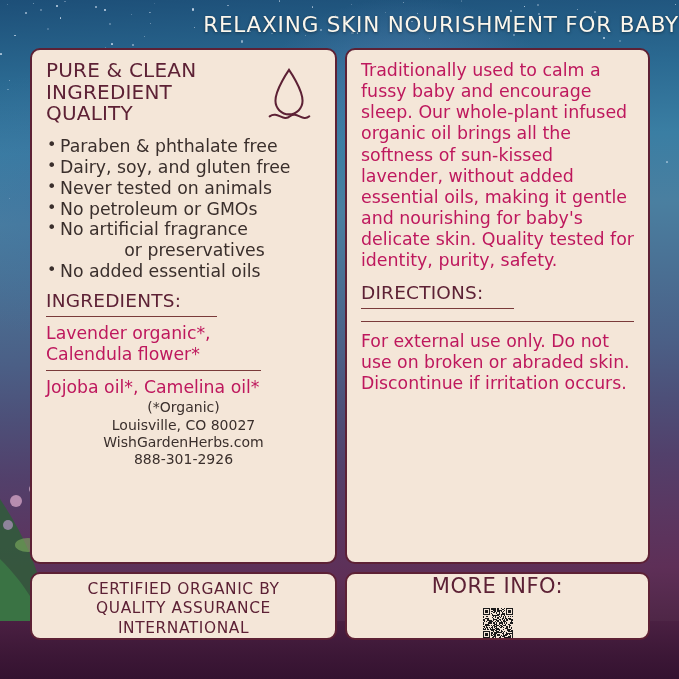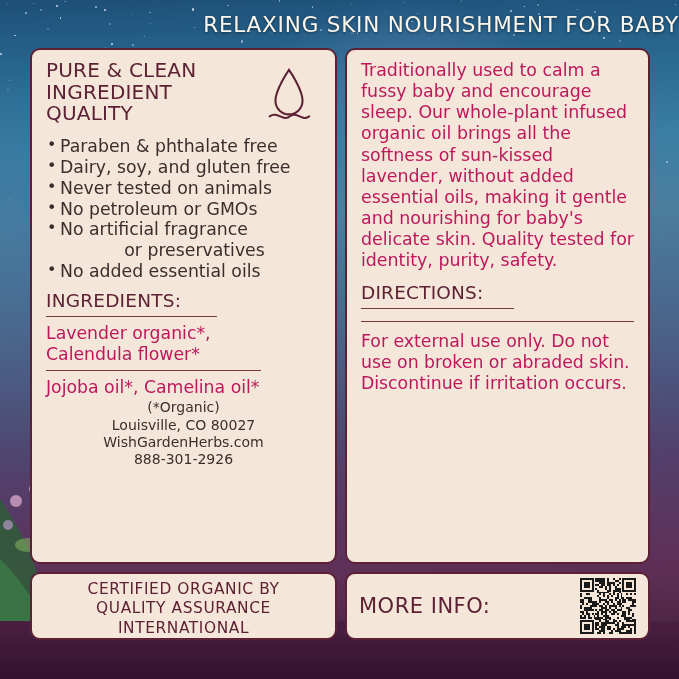--- a/index.html
+++ b/index.html
@@ -120,21 +120,21 @@
     font-size:15.4px;
     letter-spacing:.6px;
     text-align:center;
     line-height:1.26;
     padding-top:6px;
   }
 
   
   #infoCard .inner {
     display:flex; align-items:center; height:100%;
-    padding:0 12px; gap:10px;
+    padding:0 12px; gap:10px;flex-direction:column;
   }
   #infoCard .moreinfo {
     color:#5d2135; font-size:21px; letter-spacing:.5px; flex:1;
   }
   .qr { width:56px; height:56px; display:block; }
 </style>
 </head>
 <body>
 
 <div id="wrap">

